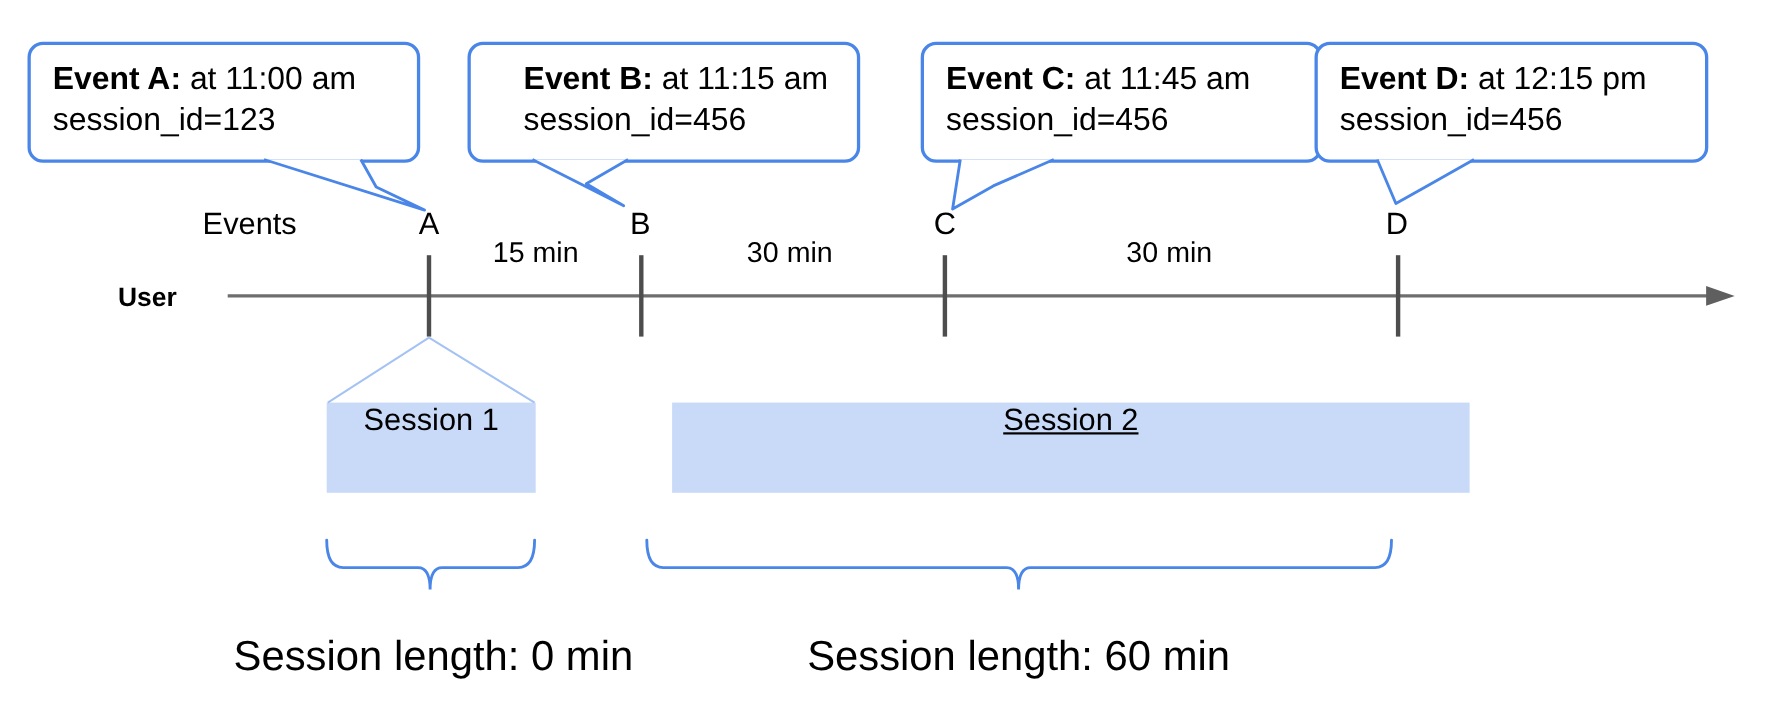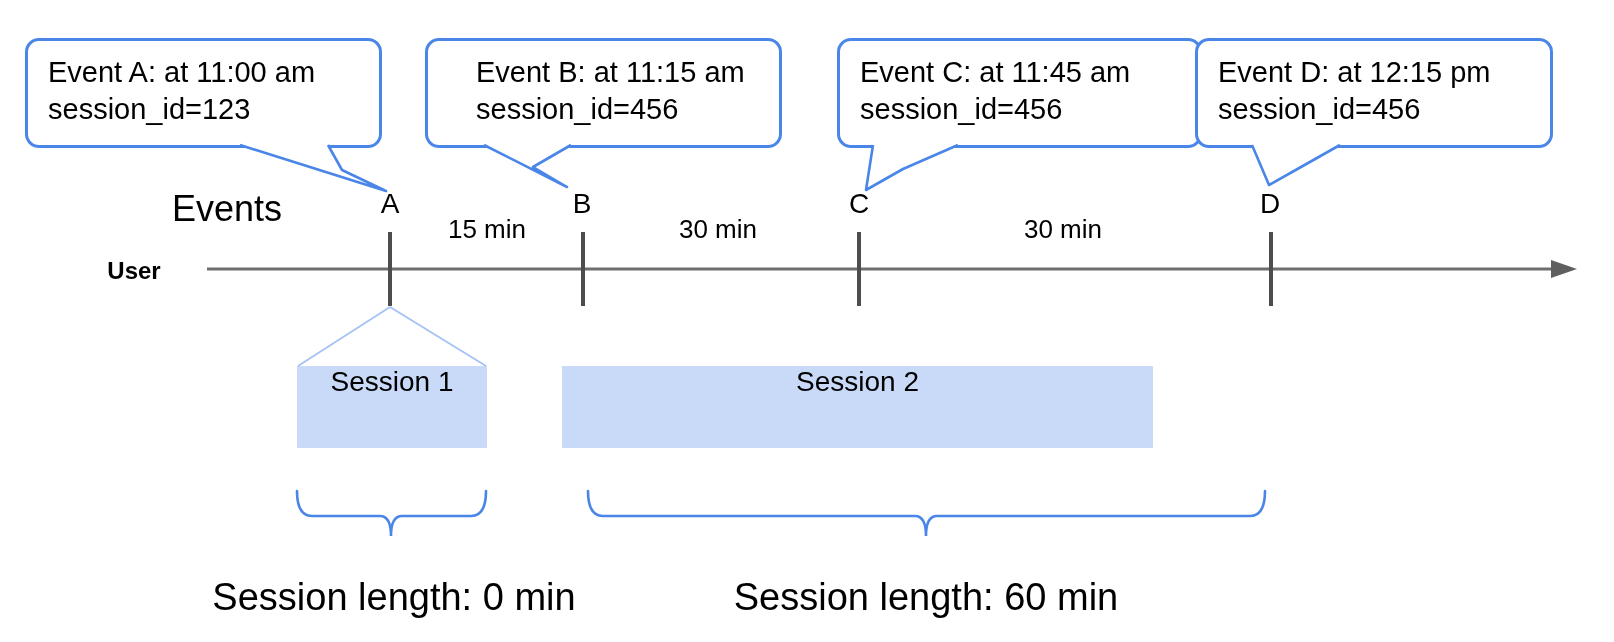--- a/index.html
+++ b/index.html
@@ -25,39 +25,39 @@
     box-sizing: border-box;
     border: 3px solid #4a86e8;
     border-radius: 14px;
     background: #ffffff;
     padding: 13px 18px 0 20px;
     font-size: 29px;
     line-height: 37px;
     white-space: nowrap;
     z-index: 1;
   }
-  .bubble .ev { font-weight: normal; }
+  .bubble .ev { font-weight: bold; }
 
   
   #overlay {
     position: absolute;
     left: 0; top: 0;
     width: 1614px; height: 642px;
     z-index: 2;
     pointer-events: none;
   }
 
   
   .label {
     position: absolute;
     transform: translateX(-50%);
     white-space: nowrap;
     z-index: 3;
   }
-  .events-label { font-size: 36px; top: 188px; }
+  .events-label { font-size: 28px; top: 188px; }
   .event-letter { font-size: 28px; top: 188px; }
   .gap-label { font-size: 26px; top: 214px; }
   .user-label { font-size: 24px; top: 257px; font-weight: bold; }
 
   
   .session-box {
     position: absolute;
     top: 366px;
     height: 82px;
     background: #c9daf8;
@@ -100,21 +100,21 @@
 
   <div class="label gap-label" style="left:487px;">15 min</div>
   <div class="label gap-label" style="left:718px;">30 min</div>
   <div class="label gap-label" style="left:1063px;">30 min</div>
 
   <div class="label user-label" style="left:134px;">User</div>
 
   <div class="session-box" style="left:297px; width:190px;">
     <span>Session 1</span>
   </div>
-  <div class="session-box" style="left:562px; width:591px;">
+  <div class="session-box" style="left:611px; width:725px;text-decoration:underline;">
     <span>Session 2</span>
   </div>
 
   <div class="label length-label" style="left:394px;">Session length: 0 min</div>
   <div class="label length-label" style="left:926px;">Session length: 60 min</div>
 
   <svg id="overlay" viewBox="0 0 1614 642">
 
     <line x1="207" y1="269" x2="1554" y2="269" stroke="#6e6e6e" stroke-width="3"></line>
     <polygon points="1551,260 1577,269 1551,278" fill="#5f5f5f"></polygon>

